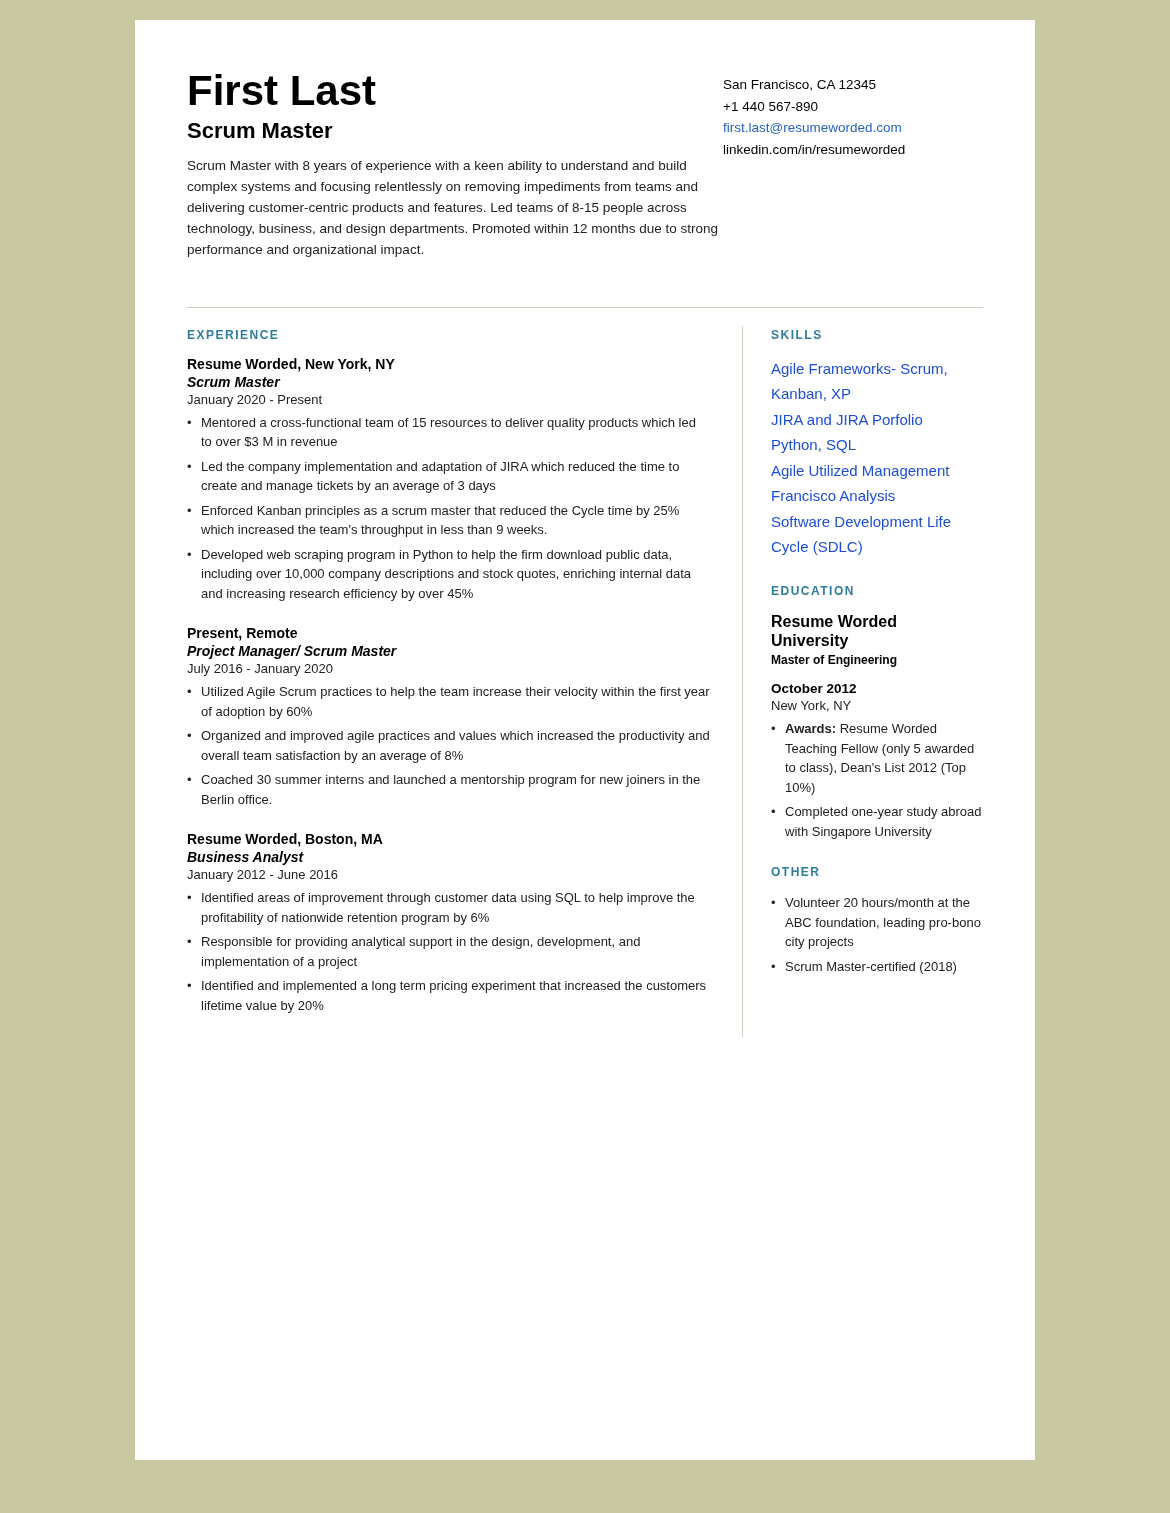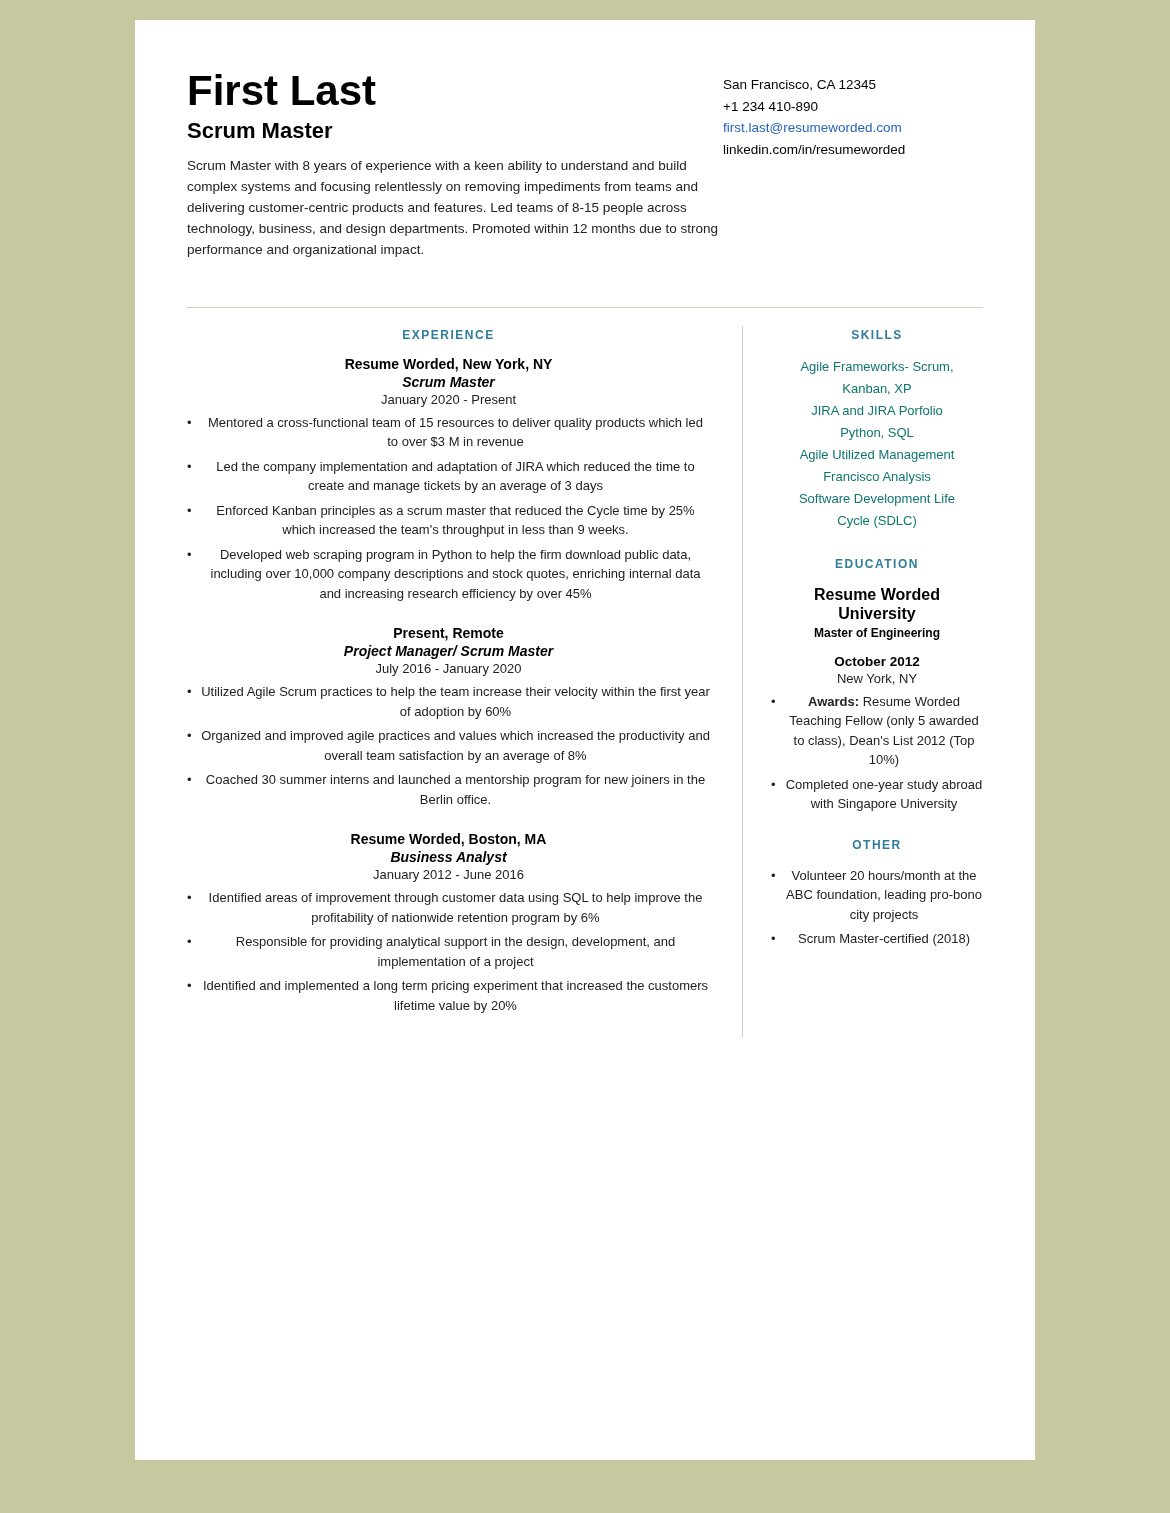--- a/index.html
+++ b/index.html
@@ -61,21 +61,20 @@
       text-decoration: none;
     }
     .divider {
       border: none;
       border-top: 1.5px solid #d0d0c0;
       margin: 18px 0 18px 0;
     }
     .two-col {
       display: flex;
       gap: 0;
-      text-align: center;
     }
     .col-left {
       flex: 1;
       padding-right: 32px;
       border-right: 1.5px solid #d0d0c0;
     }
     .col-right {
       width: 240px;
       padding-left: 28px;
     }
@@ -128,24 +127,24 @@
       margin-bottom: 5px;
       color: #222;
     }
     .bullet-list li::before {
       content: '•';
       position: absolute;
       left: 0;
       top: 0;
     }
     .skills-list {
-      font-size: 13px;
+      font-size: 15px;
       font-family: Arial, sans-serif;
       line-height: 1.7;
-      color: #0f766e;
+      color: #1d4ed8;
     }
     .edu-block {
       margin-bottom: 14px;
     }
     .edu-school {
       font-size: 16px;
       font-weight: 900;
       font-family: Arial, sans-serif;
       line-height: 1.2;
       margin-bottom: 3px;
@@ -181,21 +180,21 @@
 <div class="resume-container">
 
   <div class="header-section">
     <div class="header-left">
       <div class="name">First Last</div>
       <div class="title">Scrum Master</div>
       <div class="summary">Scrum Master with 8 years of experience with a keen ability to understand and build complex systems and focusing relentlessly on removing impediments from teams and delivering customer-centric products and features. Led teams of 8-15 people across technology, business, and design departments. Promoted within 12 months due to strong performance and organizational impact.</div>
     </div>
     <div class="header-right">
       <div>San Francisco, CA 12345</div>
-      <div>+1 234 410-890</div>
+      <div>+1 440 567-890</div>
       <div>
         <a class="email-link">first.last@resumeworded.com</a>
       </div>
       <div>linkedin.com/in/resumeworded</div>
     </div>
   </div>
 
   <hr class="divider">
 
   <div class="two-col">

